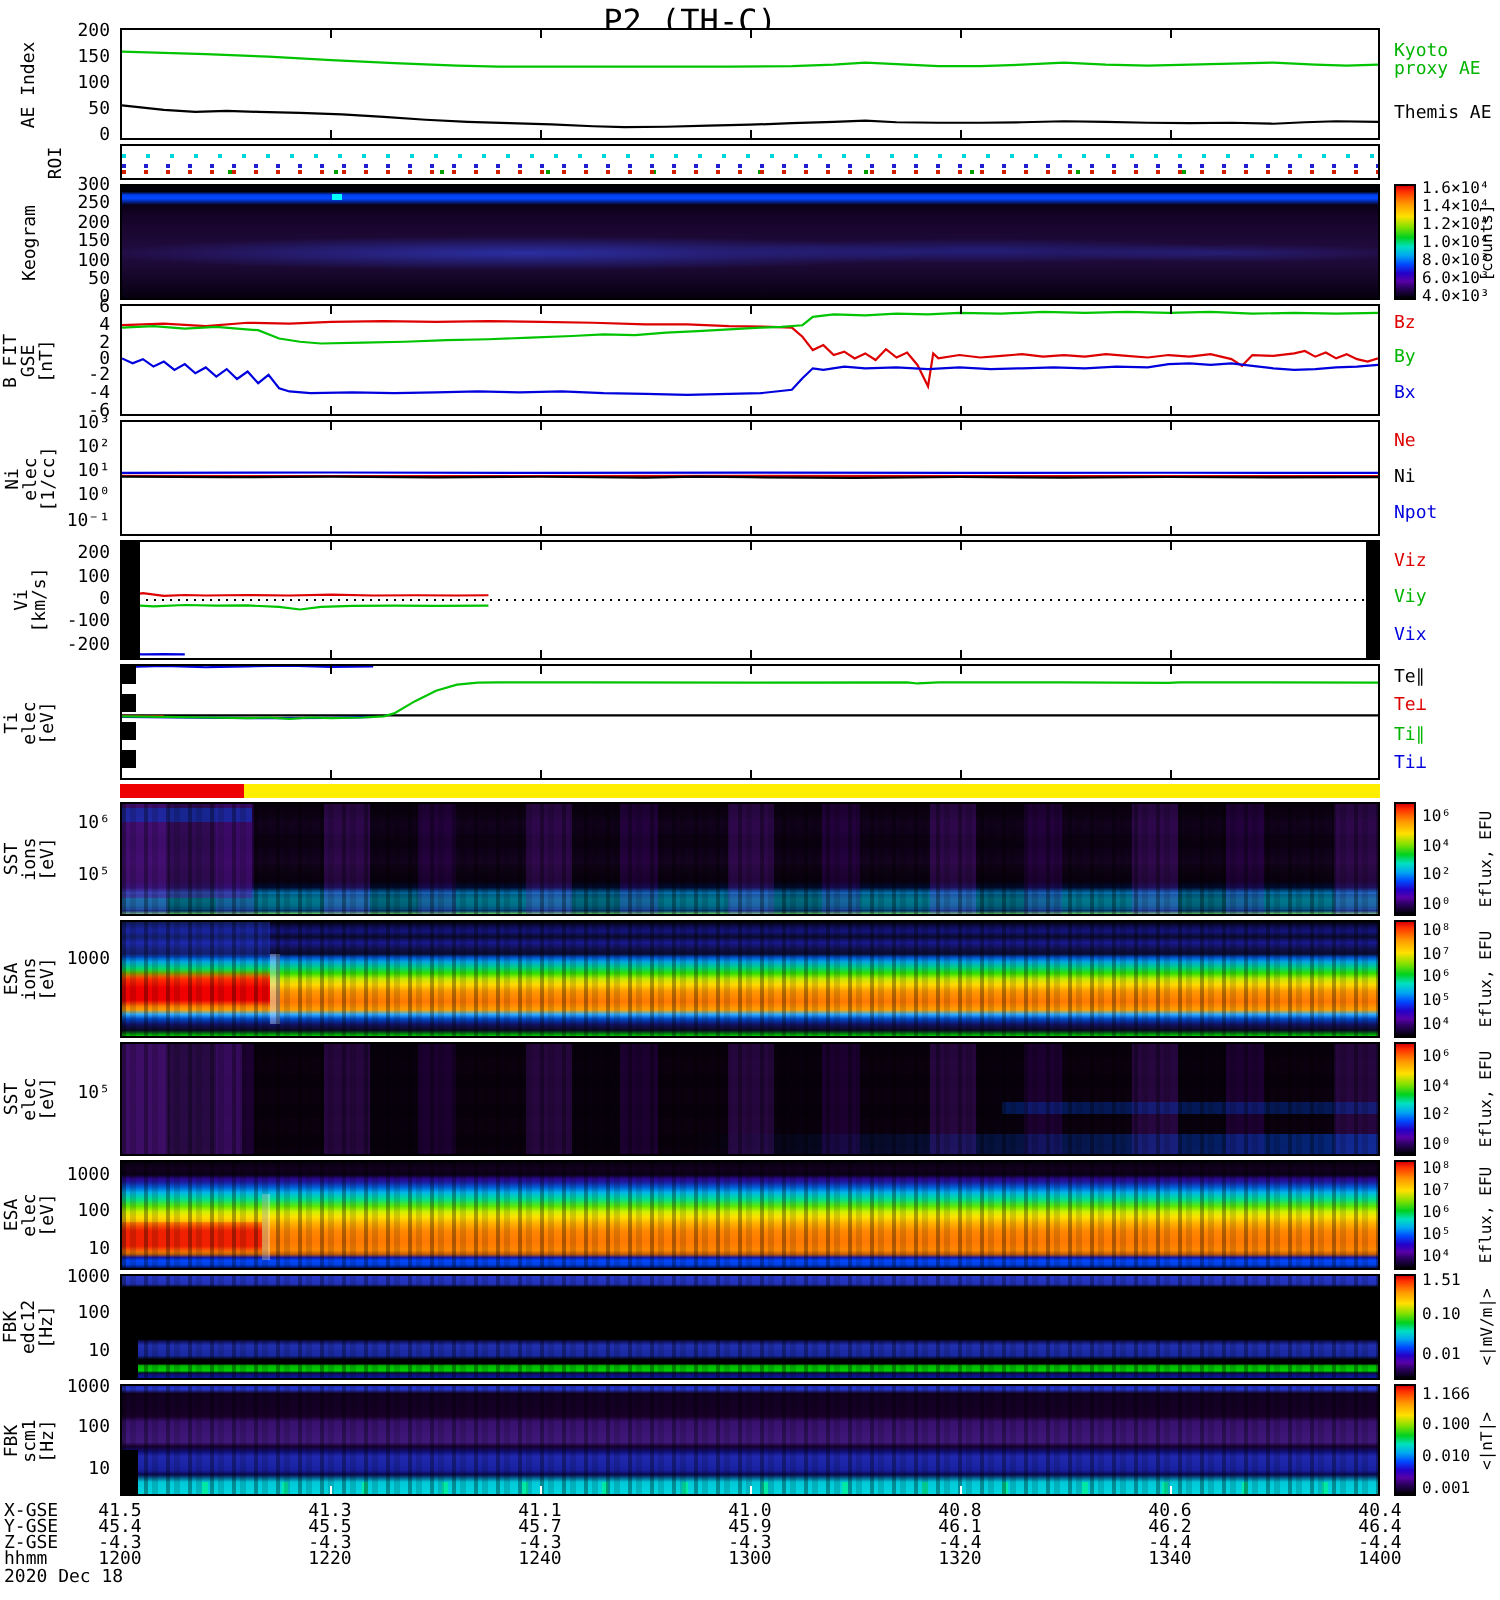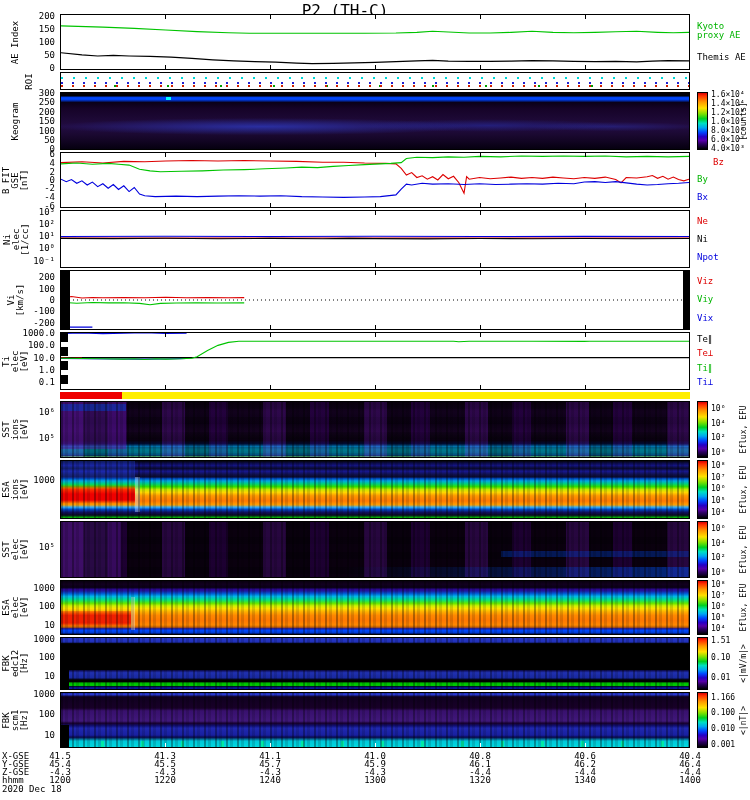--- a/index.html
+++ b/index.html
@@ -134,21 +134,21 @@
   <div class="yticks" style="left:2px;top:152px;height:56px;">
       <i style="top: 4%;">6</i>
       <i style="top: 19%;">4</i>
       <i style="top: 35%;">2</i>
       <i style="top: 50%;">0</i>
       <i style="top: 65%;">-2</i>
       <i style="top: 81%;">-4</i>
       <i style="top: 96%;">-6</i>
     </div>
   <div class="rlabels" style="top:154px;height:52px;">
-      <i style="color: rgb(221, 0, 0); margin-left: 16px;">Bz</i>
+      <i style="color: rgb(221, 0, 0);">Bz</i>
       <i style="color: rgb(0, 180, 0);">By</i>
       <i style="color: rgb(0, 0, 221);">Bx</i>
     </div>
 
   <div class="panel" style="top:210px;height:58px;">
     <svg viewBox="0 0 630 100" preserveAspectRatio="none">
         <polyline points="0.0,45.5 105.0,45.1 210.0,45.5 315.0,45.2 420.0,45.5 525.0,45.3 630.0,45.5" fill="none" stroke="#0000dd" stroke-width="1.1" vector-effect="non-scaling-stroke"></polyline>
         <polyline points="0.0,48.1 157.5,48.4 315.0,48.1 472.5,48.4 630.0,48.3" fill="none" stroke="#dd0000" stroke-width="1.1" vector-effect="non-scaling-stroke"></polyline>
         <polyline points="0.0,48.8 52.5,49.3 105.0,48.7 157.5,49.5 210.0,48.9 262.5,49.6 288.8,48.8 315.0,49.3 367.5,49.8 420.0,49.1 472.5,49.6 525.0,49.1 577.5,49.5 630.0,49.2" fill="none" stroke="#000000" stroke-width="1.1" vector-effect="non-scaling-stroke"></polyline>
       </svg>
@@ -211,27 +211,20 @@
         <polyline points="0.0,45.0 21.0,45.5 42.0,46.0 63.0,46.6 73.5,46.0 84.0,47.2 94.5,46.0 105.0,46.6 120.8,46.0 131.3,45.0 136.5,42.3 147.0,31.4 157.5,22.1 168.0,16.7 178.5,14.8 189.0,14.6 236.3,14.6 315.0,14.8 393.8,14.6 399.0,15.6 409.5,14.6 472.5,14.6 525.0,15.0 530.3,14.6 577.5,14.6 630.0,14.8" fill="none" stroke="#00c400" stroke-width="1.1" vector-effect="non-scaling-stroke"></polyline>
       </svg>
     <div style="position:absolute;left:0;top:0;width:7px;height:100%;background:repeating-linear-gradient(180deg,#000 0 9px,transparent 9px 14px);"></div>
     <div class="xticks top"></div>
     <div class="xticks bot"></div>
   </div>
   <div class="vlab" style="left:2px;top:332px;width:28px;height:58px;">
     <span>Ti
 elec
 [eV]</span>
-    </div>
-  <div class="yticks" style="left:2px;top:332px;height:58px;">
-      <i style="top: 2%;">1000.0</i>
-      <i style="top: 23%;">100.0</i>
-      <i style="top: 44%;">10.0</i>
-      <i style="top: 65%;">1.0</i>
-      <i style="top: 86%;">0.1</i>
     </div>
   <div class="rlabels" style="top:332px;height:58px;">
       <i style="color: rgb(0, 0, 0);">Te∥</i>
       <i style="color: rgb(221, 0, 0);">Te⊥</i>
       <i style="color: rgb(0, 180, 0);">Ti∥</i>
       <i style="color: rgb(0, 0, 221);">Ti⊥</i>
     </div>
 
   <div class="panel" style="top:392px;height:7px;border:none;" id="modebar">
       <div style="position: absolute; top: 0px; bottom: 0px; left: 0%; width: 9.83333%; background: rgb(238, 0, 0);"></div>

